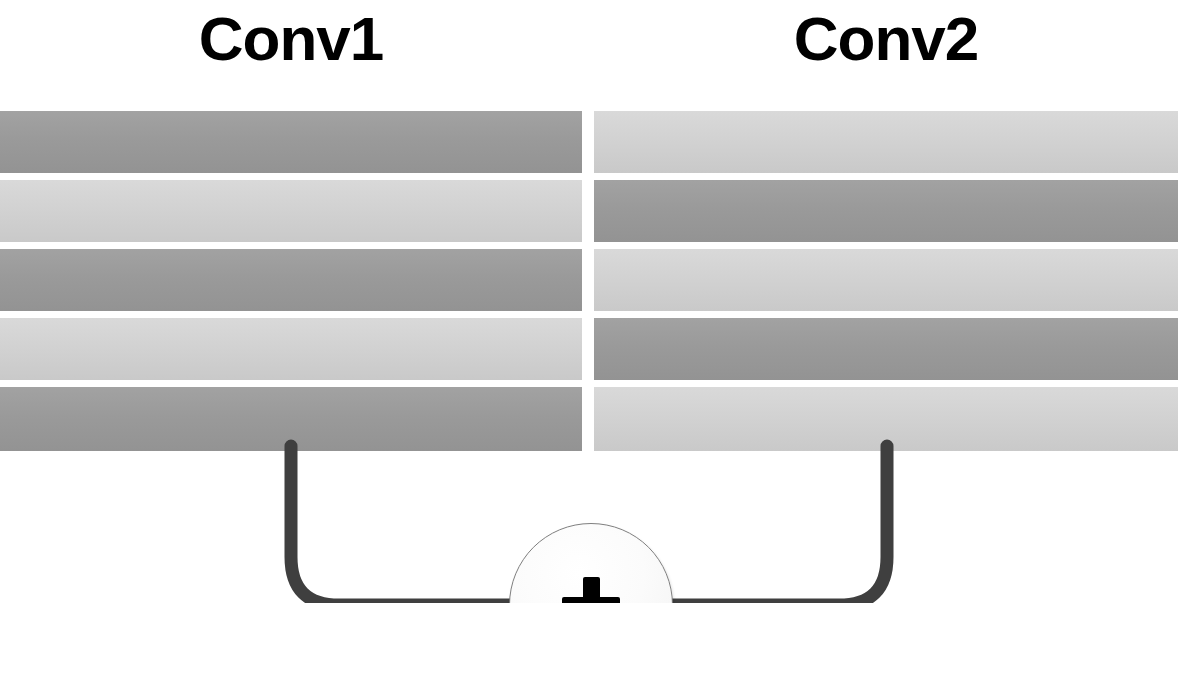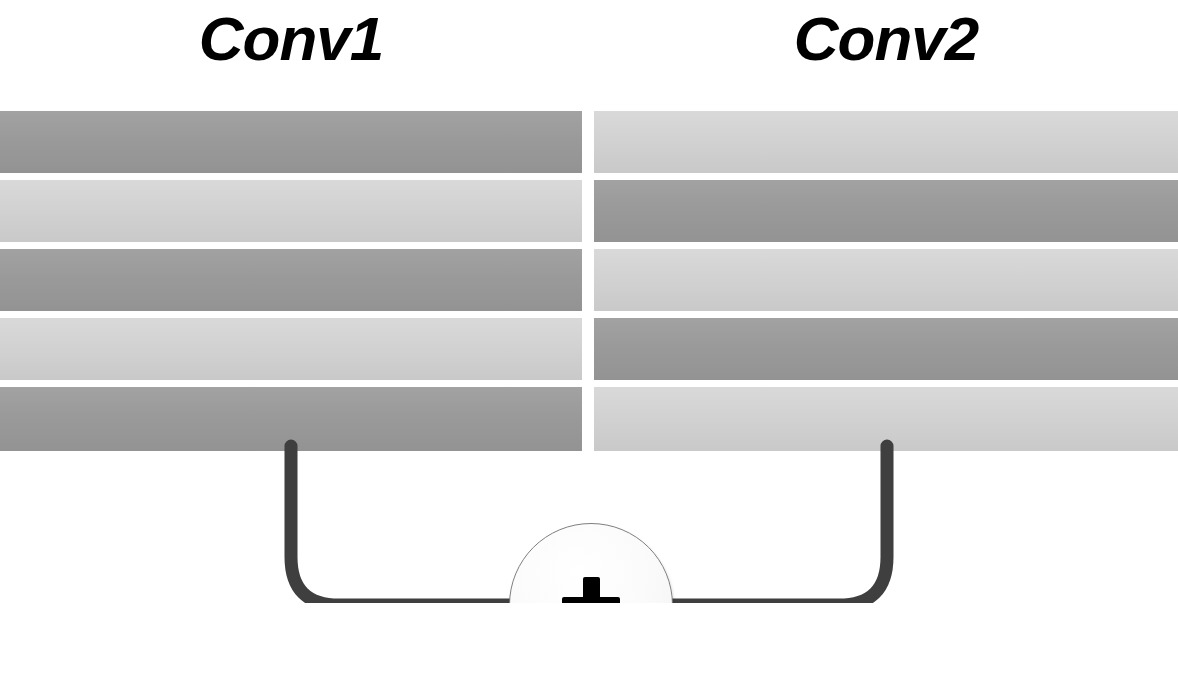--- a/index.html
+++ b/index.html
@@ -11,21 +11,20 @@
   body {
     font-family: "Liberation Sans", sans-serif;
   }
 
   #diagram-root {
     position: relative;
     width: 1178px;
     height: 603px;
     background: #ffffff;
     overflow: hidden;
-    font-style: italic;
   }
 
   
   .col-title {
     position: absolute;
     top: 8px;
     font-size: 62px;
     font-weight: bold;
     color: #000000;
     letter-spacing: -1px;

